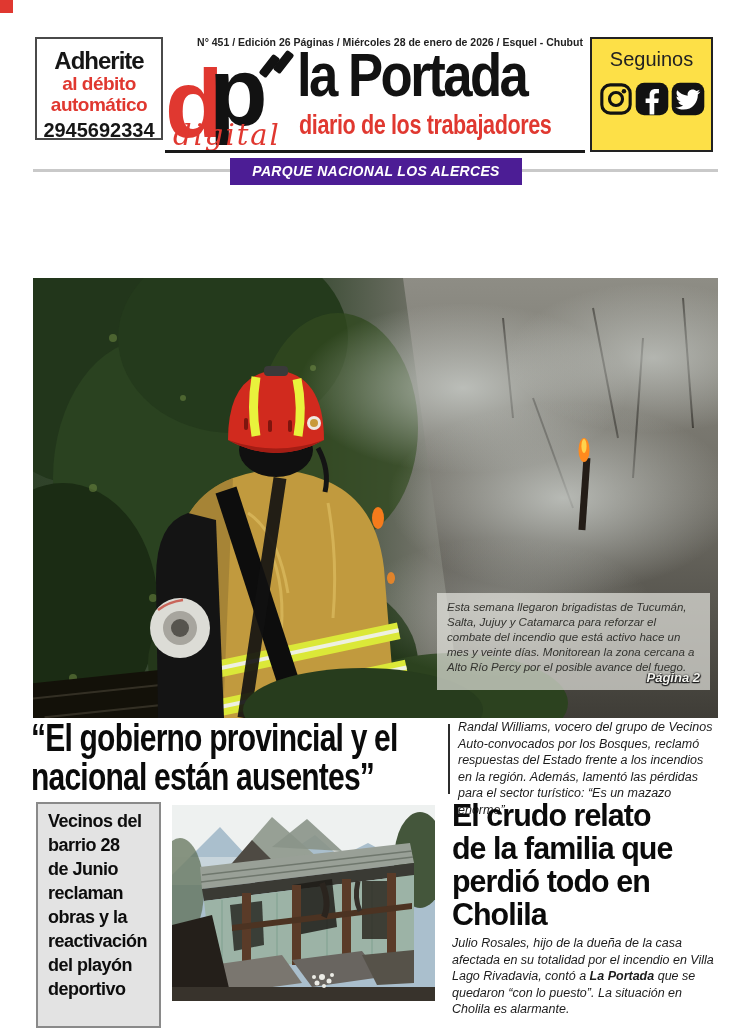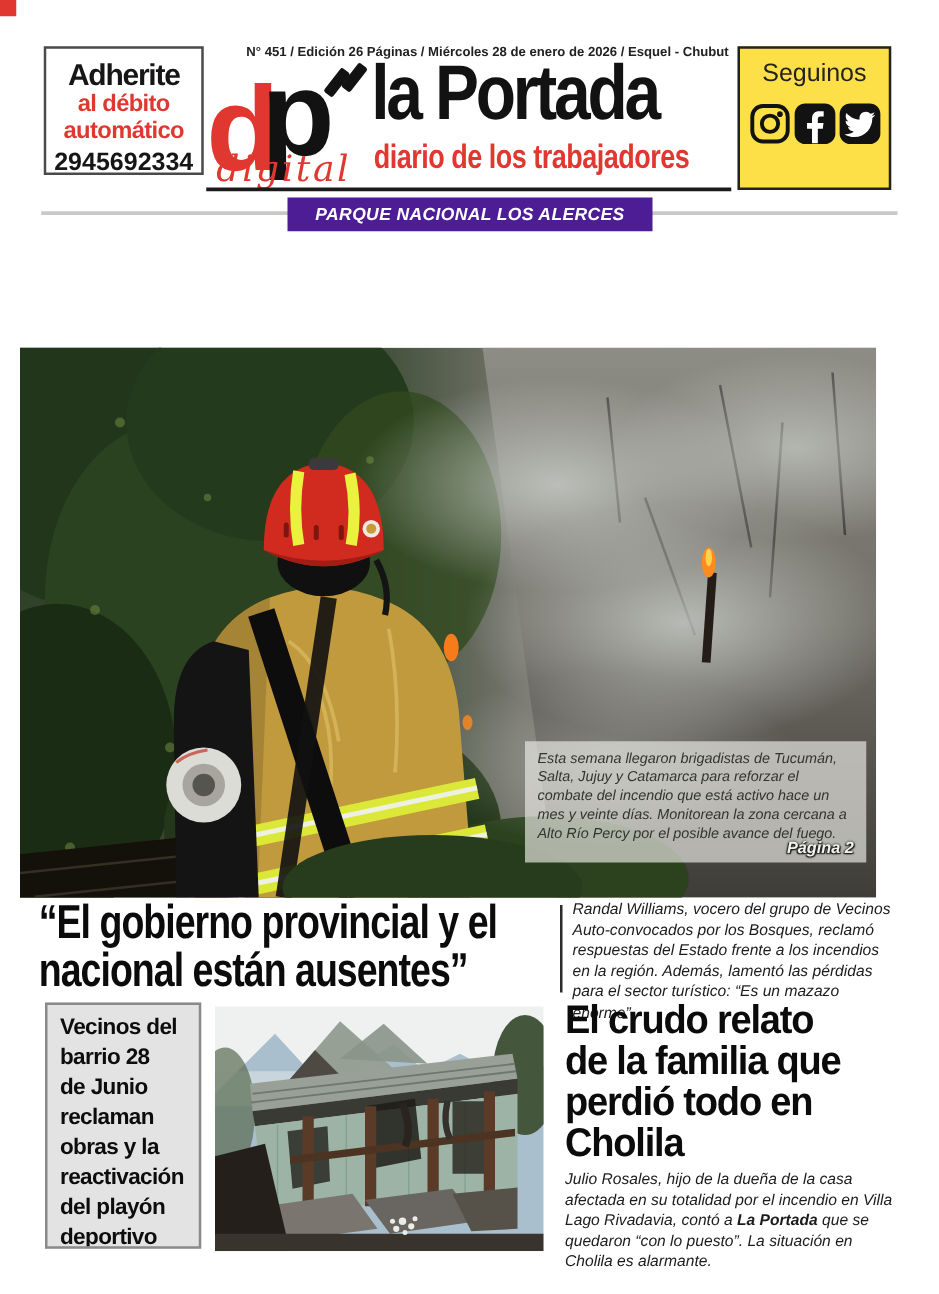--- a/index.html
+++ b/index.html
@@ -43,38 +43,38 @@
   
   .kicker-rule{position:absolute;left:33px;top:169px;width:685px;height:3px;background:#c9c9c9;}
   .kicker-bar{position:absolute;left:230px;top:158px;width:292px;height:27px;background:#4c1d95;
               color:#fff;font-weight:bold;font-style:italic;font-size:14px;text-align:center;
               line-height:27px;letter-spacing:0.3px;}
   .main-headline{position:absolute;left:30px;top:181px;width:720px;margin:0;font-weight:bold;color:#0b0b0b;}
   .main-headline span{display:block;font-size:42px;line-height:42px;letter-spacing:-1px;white-space:nowrap;
                       transform:scaleX(0.7);transform-origin:left top;}
 
   
-  .main-photo{position:absolute;left:16px;top:278px;width:685px;height:522px;margin:0;overflow:hidden;}
+  .main-photo{position:absolute;left:33px;top:278px;width:685px;height:522px;margin:0;overflow:hidden;}
   .main-photo svg{display:block;}
   .caption-box{position:absolute;left:404px;top:315px;width:273px;height:97px;box-sizing:border-box;
                background:rgba(233,233,227,0.68);padding:7px 10px 6px 10px;
                font-style:italic;font-size:11.5px;line-height:15px;color:#33332f;}
   .page-ref{position:absolute;right:10px;bottom:5px;font-weight:bold;font-style:italic;font-size:13px;
             color:#f3f3ee;text-shadow:1px 1px 1px #1a1a1a, -1px 1px 1px #1a1a1a, 0 0 2px #000;}
 
   
   .quote-headline{position:absolute;left:31px;top:719px;margin:0;font-weight:bold;color:#0b0b0b;}
   .quote-headline span{display:block;font-size:38px;line-height:39px;letter-spacing:-1px;white-space:nowrap;
                        transform:scaleX(0.79);transform-origin:left top;}
   .col-divider{position:absolute;left:448px;top:724px;width:2px;height:70px;background:#2c2c2c;}
   .randal-deck{position:absolute;left:458px;top:719px;width:262px;margin:0;font-style:italic;
                font-size:12.5px;line-height:16.5px;color:#1c1c1c;}
 
   
-  .sidebar-box{position:absolute;left:36px;top:802px;width:125px;height:197px;box-sizing:border-box;
+  .sidebar-box{position:absolute;left:36px;top:802px;width:125px;height:226px;box-sizing:border-box;
                background:#e3e3e3;border:2px solid #8a8a8a;padding:5px 0 16px 10px;overflow:hidden;}
   .sidebar-box div{font-weight:bold;font-size:18px;line-height:24px;letter-spacing:-0.5px;color:#0d0d0d;}
 
   .house-photo{position:absolute;left:172px;top:805px;width:263px;height:196px;margin:0;overflow:hidden;}
 
   .cholila-headline{position:absolute;left:452px;top:799px;margin:0;font-weight:bold;color:#0b0b0b;}
   .cholila-headline span{display:block;font-size:32px;line-height:33px;letter-spacing:-1px;white-space:nowrap;
                          transform:scaleX(0.95);transform-origin:left top;}
   .cholila-deck{position:absolute;left:452px;top:935px;width:268px;margin:0;font-style:italic;
                 font-size:12.5px;line-height:16.5px;color:#1c1c1c;}

